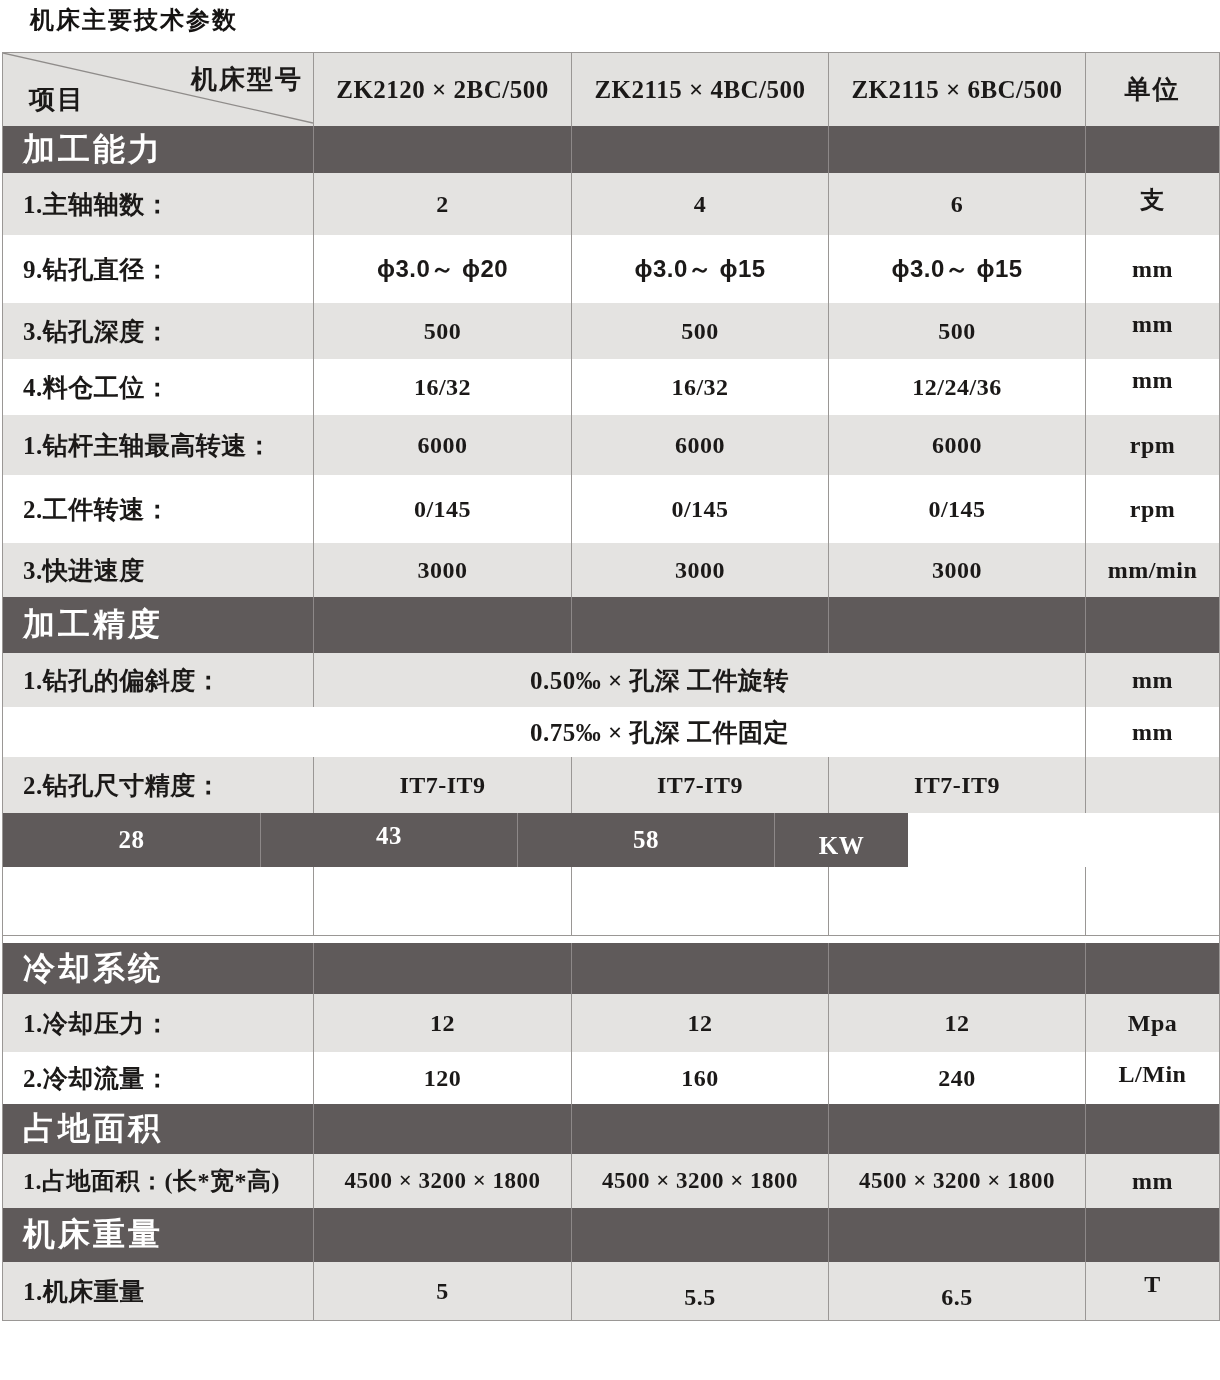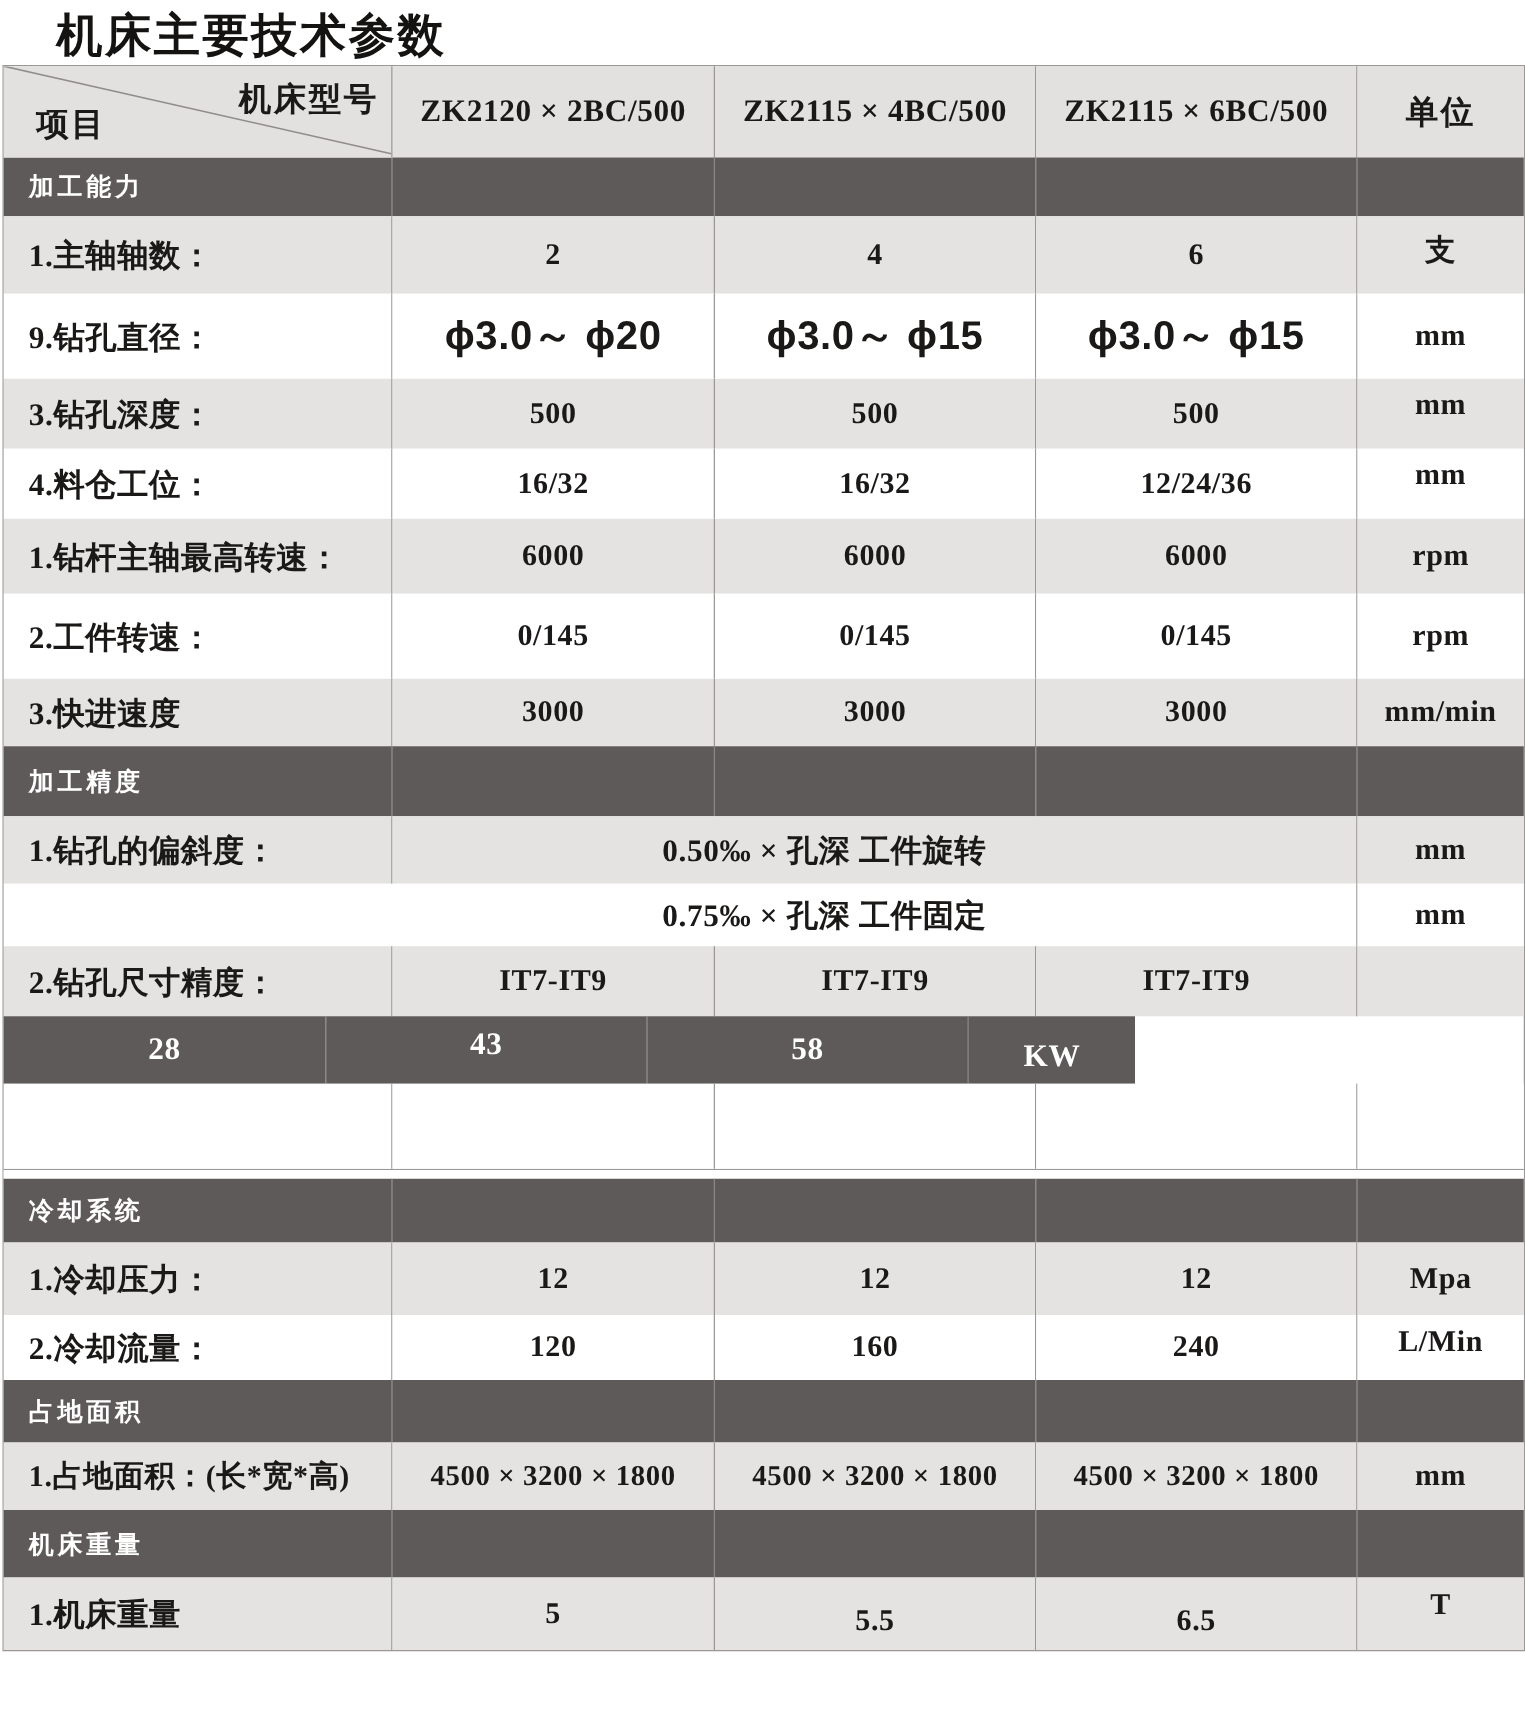--- a/index.html
+++ b/index.html
@@ -15,21 +15,21 @@
   html,body{margin:0;padding:0;}
   body{
     width:1220px;height:1380px;position:relative;
     background:var(--page-bg);color:var(--text);
     font-family:"Liberation Serif","DejaVu Serif",serif;
     overflow:hidden;
   }
   .title{
     position:absolute;left:30px;top:4px;
     font-family:"Liberation Sans","DejaVu Sans",sans-serif;
-    font-weight:bold;font-size:37px;letter-spacing:2px;color:#151312;margin-left:15px;
+    font-weight:bold;font-size:24px;letter-spacing:2px;color:#151312;
   }
   .tbl{
     position:absolute;left:2px;top:52px;width:1216px;
     border:1px solid var(--line);
   }
   .row{display:flex;width:1216px;align-items:stretch;}
   .cell{
     box-sizing:border-box;display:flex;align-items:center;justify-content:center;
     border-right:1px solid var(--line);
     font-weight:bold;font-size:24px;letter-spacing:0.5px;
@@ -41,30 +41,30 @@
   .c3{width:257px;}
   .c4{width:133px;border-right:none;}
   .merged{width:772px;padding-right:80px;font-size:25px;}
   .noline{border-right:none;}
   .gray .cell{background:var(--row-alt-bg);}
   .white .cell{background:#ffffff;}
   .band .cell{
     background:var(--band-bg);color:var(--band-text);
     border-right-color:var(--band-line);
   }
-  .band .c0{font-size:20px;letter-spacing:3px;font-family:Liberation Serif, serif;}
+  .band .c0{font-size:32px;letter-spacing:3px;font-family:Liberation Serif, serif;}
   .band .val{font-size:25px;}
   .hdr .cell{background:var(--header-bg);}
   .corner{position:relative;padding-left:0;}
   .corner svg{position:absolute;left:0;top:0;width:100%;height:100%;}
   .corner-top{position:absolute;top:9px;right:10px;font-size:26px;letter-spacing:2px;}
   .corner-bottom{position:absolute;bottom:9px;left:26px;font-size:26px;letter-spacing:2px;}
   .model{font-size:25px;}
   .unit-h{font-size:26px;letter-spacing:2px;}
-  .sans{font-family:"Liberation Sans","DejaVu Sans",sans-serif;font-weight:bold;font-size:32px;}
+  .sans{font-family:"Liberation Sans","DejaVu Sans",sans-serif;font-weight:bold;font-size:24px;}
   .up{position:relative;top:-7px;}
   .up2{position:relative;top:-4px;}
   .down{position:relative;top:6px;}
   .gaprow{background:var(--page-bg);}
   .gaprow .cell{background:var(--page-bg);border:none;}
   .emptyrow{border-bottom:1px solid var(--line);}
 </style>
 </head>
 <body>
 

